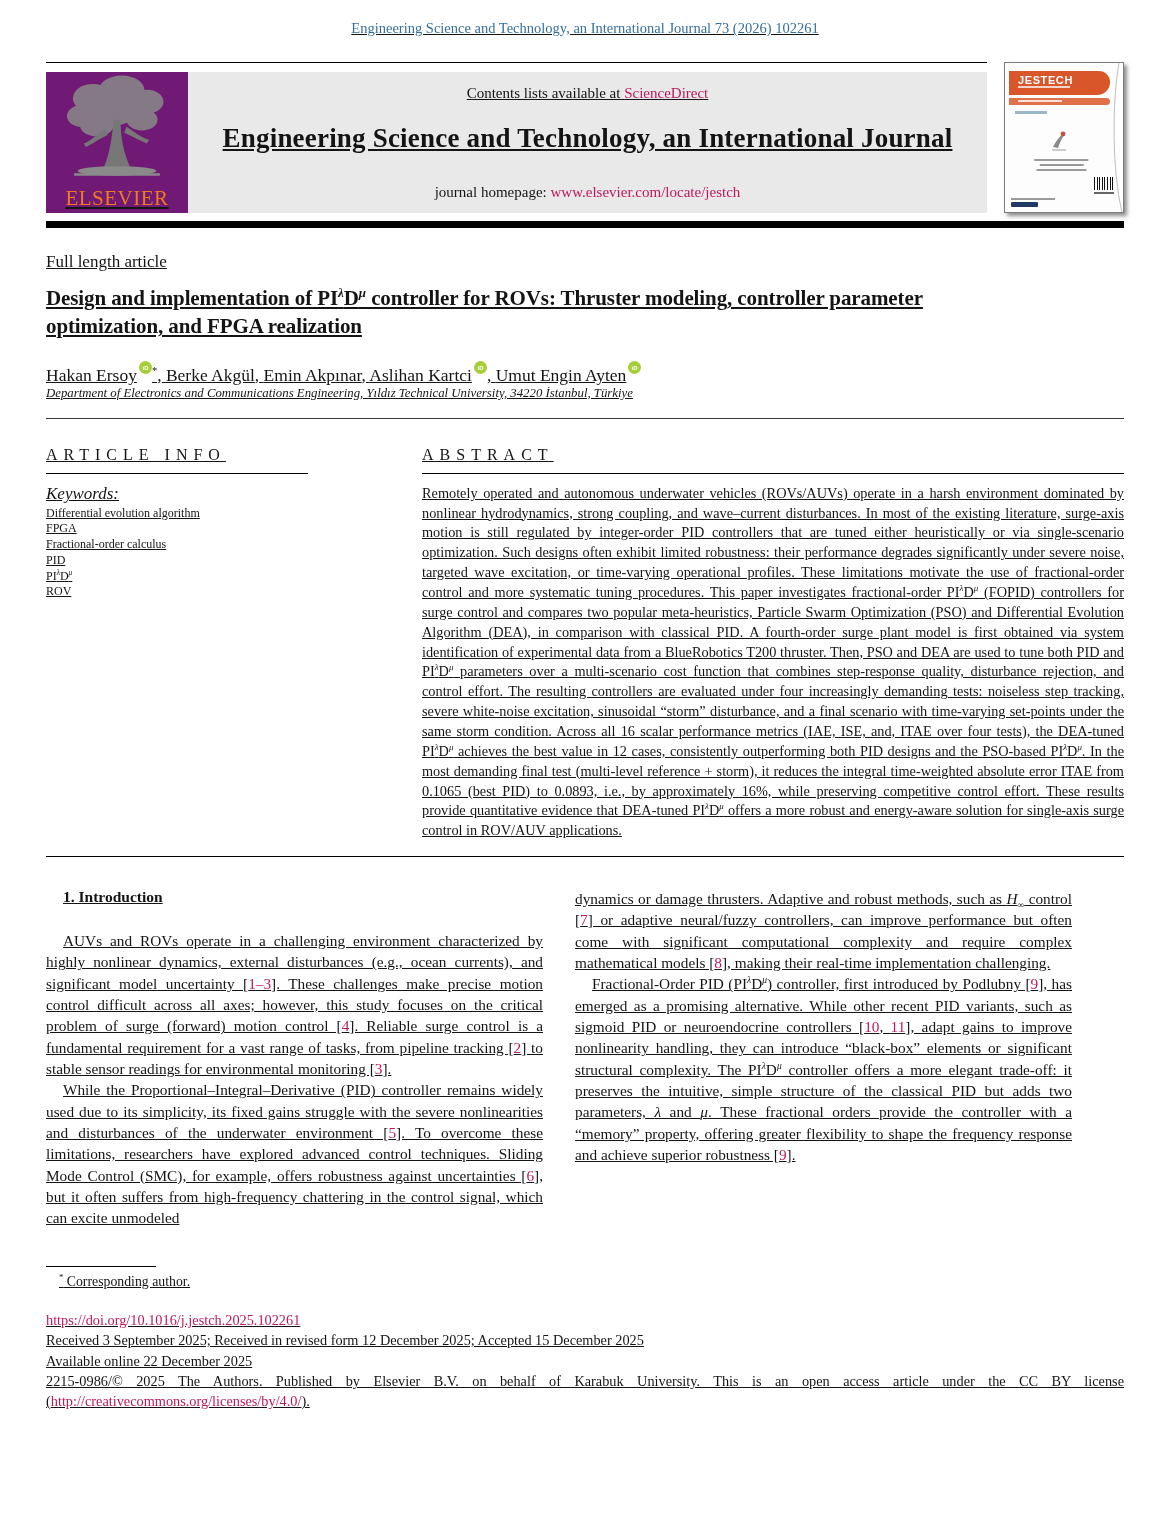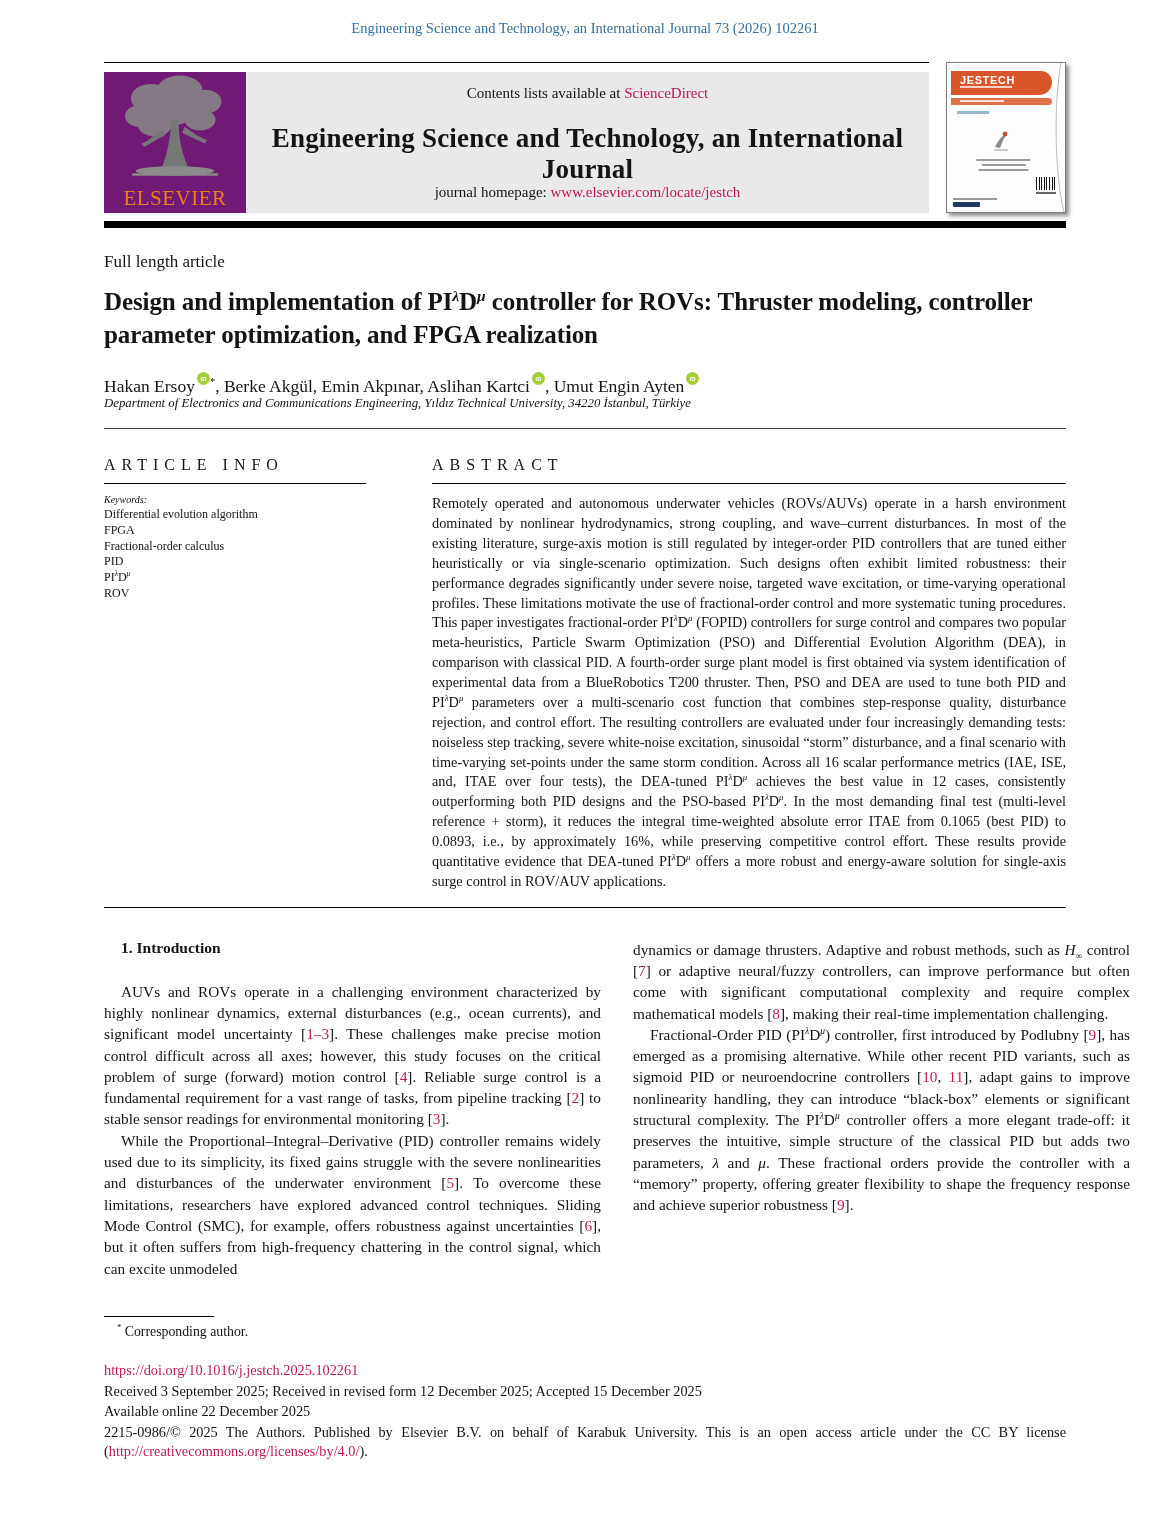--- a/index.html
+++ b/index.html
@@ -1,21 +1,21 @@
 <!DOCTYPE html>
 <html><head>
 <meta charset="utf-8">
 <style>
   html,body { margin:0; padding:0; }
   body {
     width:1170px; height:1518px; background:#ffffff; color:#141414;
     font-family:"Liberation Serif", serif; position:relative; overflow:hidden;
     -webkit-font-smoothing:antialiased;
   }
-  .page { padding:0 104px; }
+  .page { padding:0 46px;text-decoration:underline; }
   .link { color:#be185d; }
   sup { vertical-align:super; font-size:62%; line-height:0; }
   sub { vertical-align:sub; font-size:62%; line-height:0; }
   [data-bind-rich] sup { font-style:italic; }
 
   
   .journal-ref {
     padding-top:20px; text-align:center; font-size:14.5px; color:#35709e;
   }
 
@@ -70,36 +70,36 @@
   .cover-foot-line { position:absolute; left:6px; bottom:12px; width:44px; height:2px; background:#9a9a9a; }
   .cover-badge { position:absolute; left:6px; bottom:5px; width:27px; height:5px; background:#1f3864; border-radius:1px; }
   .cover-curl { position:absolute; top:0; right:0; }
 
   
   .thick-bar { height:7px; background:#000; margin-top:8px; }
 
   
   .article-type { margin-top:24px; font-size:17px; }
   .title {
-    margin-top:13px; font-size:25px; font-weight:bold; line-height:1.33;
+    margin-top:13px; font-size:21px; font-weight:bold; line-height:1.33;
     max-width:990px; letter-spacing:-0.1px;
   }
   .authors { margin-top:17px; font-size:17.5px; }
   .authors sup { font-style:normal; font-size:60%; }
   .orcid { display:inline-block; width:13px; height:13px; vertical-align:super; margin-left:2px; }
   .affil { font-style:italic; font-size:12.8px; }
   .head-rule { border:none; border-top:1px solid #3a3a3a; margin:17px 0 0 0; }
 
   
-  .info-grid { display:flex; margin-top:27px; }
+  .info-grid { display:flex; margin-top:27px;gap:48px; }
   .info-col { width:262px; margin-right:66px; flex:none; }
   .abs-col { flex:1; }
   .col-heading { font-size:16px; letter-spacing:6px; }
   .heading-rule { border:none; border-top:1.3px solid #000; margin:9px 0 10px 0; }
-  .kw-label { font-style:italic; font-size:10px; }
+  .kw-label { font-style:italic; font-size:17px; }
   .kw-list { list-style:none; margin:2px 0 0 0; padding:0; font-size:12px; line-height:1.31; }
   .abs-text { font-size:14.3px; line-height:1.39; text-align:justify; margin-top:1px; }
 
   .section-rule { border:none; border-top:1.2px solid #000; margin:15px 0 0 0; }
 
   
   .intro { display:flex; margin-top:31px; }
   .col-l { width:497px; margin-right:32px; flex:none; }
   .col-r { width:497px; flex:none; }
   .intro h2 { font-size:15.5px; margin:0 0 24px 17px; }

